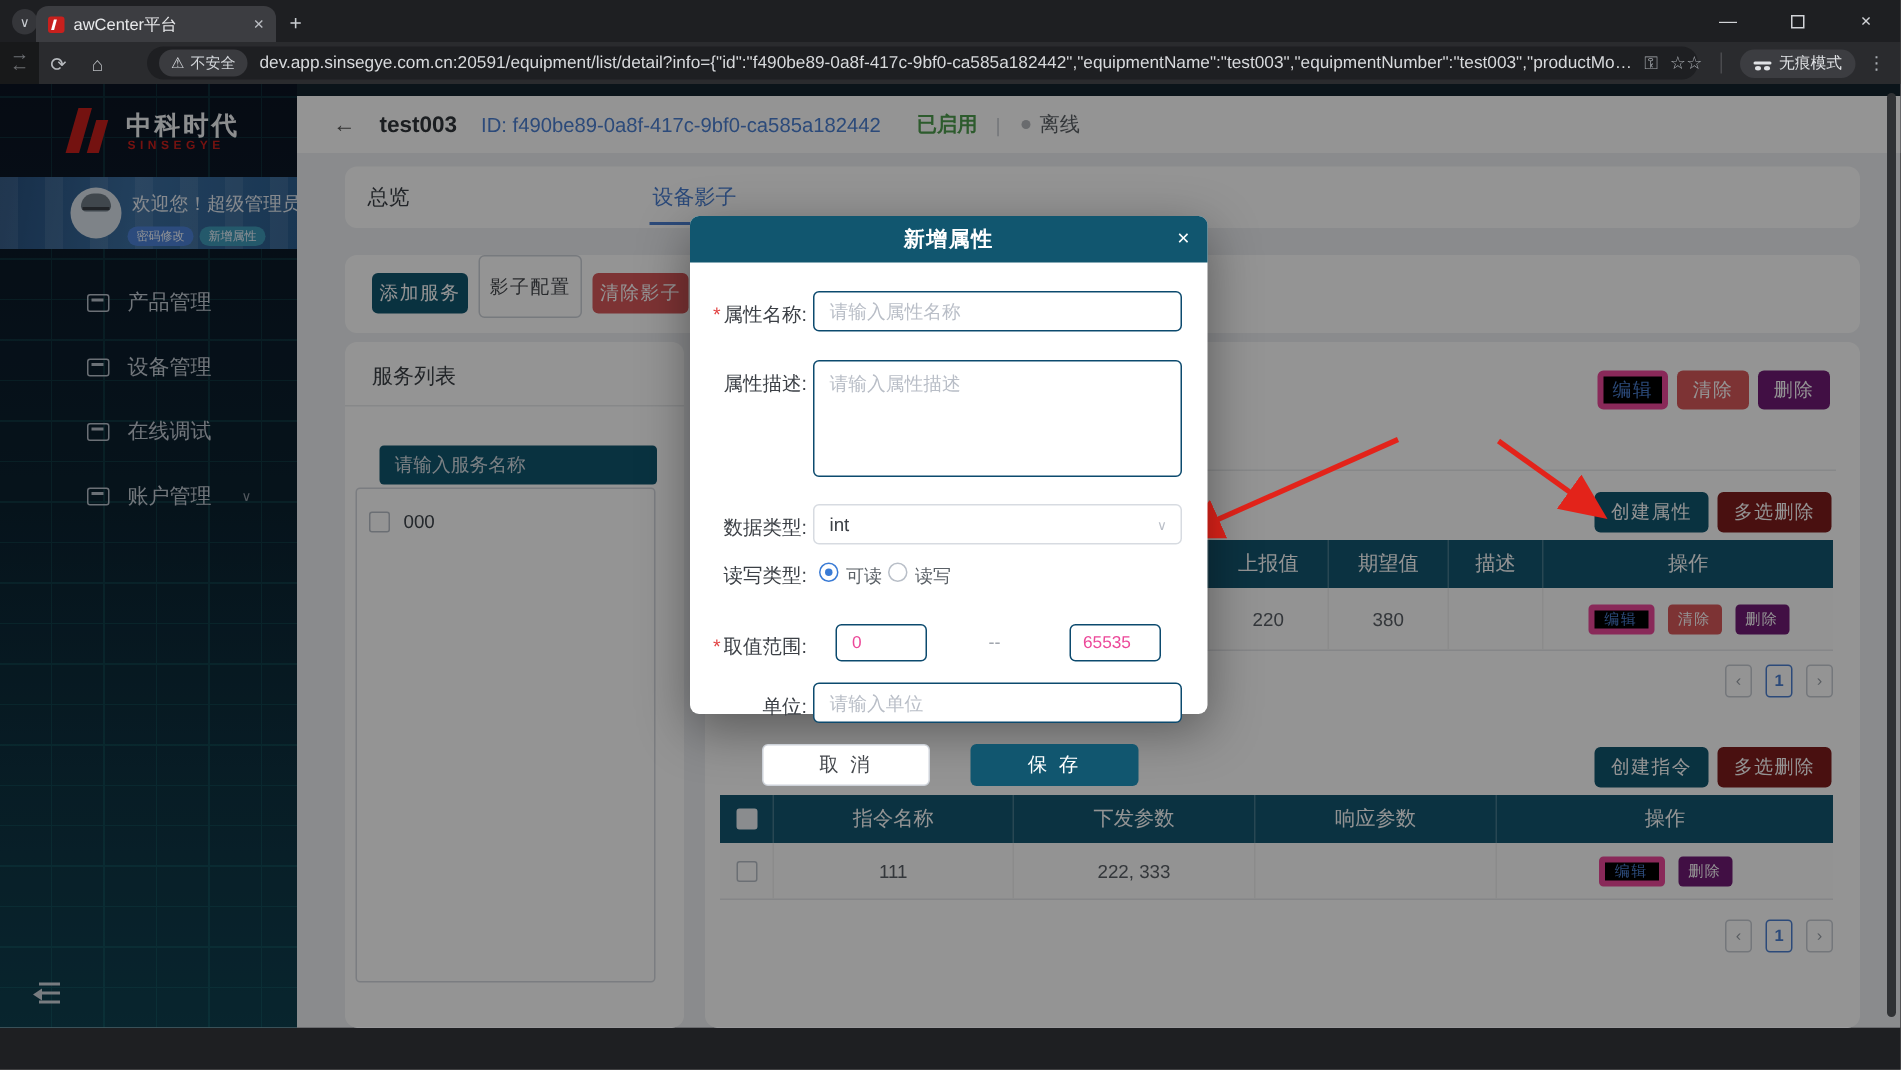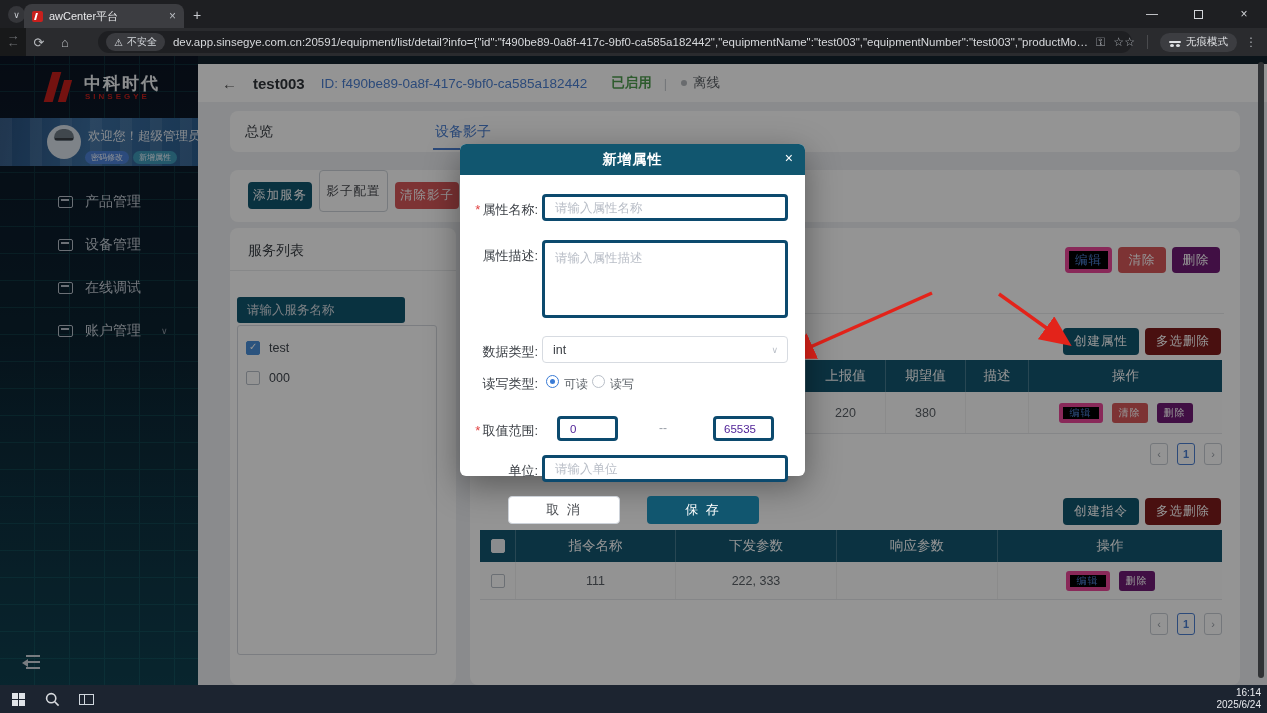--- a/index.html
+++ b/index.html
@@ -94,21 +94,21 @@
   .btn-outline{background:#000000;border:4px solid #ec4899;color:#4c80d2}
   .btn-plain{background:#fff;border:1px solid #cdd2d9;color:#46494e}
 
   .tb-btn1{position:absolute;left:18px;top:12px;width:64px;height:27px}
   .tb-btn2{position:absolute;left:89px;top:0;width:69px;height:42px}
   .tb-btn3{position:absolute;left:165px;top:12px;width:64px;height:27px}
 
   .services-card{left:32px;top:172px;width:226px;height:457px}
   .svc-title{position:absolute;left:18px;top:14px;font-size:14px;color:#3b4046}
   .svc-div{position:absolute;left:0;top:42px;width:100%;height:1px;background:#e8eaed}
-  .svc-search{position:absolute;left:7px;top:69px;width:168px;height:26px;background:#11566f;border:none;border-radius:3px;color:#e6ecf1;font-size:12.5px;padding:0 10px;font-family:"Liberation Sans",sans-serif}
+  .svc-search{position:absolute;left:23px;top:69px;width:185px;height:26px;background:#11566f;border:none;border-radius:3px;color:#e6ecf1;font-size:12.5px;padding:0 10px;font-family:"Liberation Sans",sans-serif}
   .svc-search::placeholder{color:#d5dde3}
   .svc-list{position:absolute;left:7px;top:97px;width:200px;height:330px;border:1px solid #d4d8de;border-radius:3px;background:#fff;padding:10px 8px}
   .svc-item{display:flex;align-items:center;gap:9px;height:24px;margin-bottom:6px}
   .cb{width:14px;height:14px;border:1px solid #b9bfc8;border-radius:2px;background:#fff;position:relative;flex:none}
   .cb.checked{background:#4a90d9;border-color:#4a90d9}
   .cb.checked::after{content:"✓";position:absolute;left:2px;top:-1px;font-size:10px;color:#fff}
   .cb.hdr{background:#eef1f5;border-color:#eef1f5}
   .svc-item .lab{font-size:12.5px;color:#3f454c}
 
   .detail-card{left:272px;top:172px;width:770px;height:457px}
@@ -143,21 +143,21 @@
   .scrollbar{position:absolute;left:1060px;top:6px;width:6px;height:616px;background:#54575c;border-radius:3px}
 
   
   .arrows{position:absolute;inset:0;z-index:6;pointer-events:none}
   .modal{position:absolute;left:460px;top:88px;width:345px;height:332px;background:#fff;border-radius:6px;box-shadow:0 10px 34px rgba(0,0,0,.4);z-index:7}
   .m-head{position:absolute;left:0;top:0;width:100%;height:31px;background:#11566f;border-radius:6px 6px 0 0;display:flex;align-items:center;justify-content:center}
   .m-title{font-size:14px;font-weight:bold;color:#fff;letter-spacing:1px}
   .m-close{position:absolute;right:12px;top:6px;color:#fff;font-size:14px}
   .lbl{position:absolute;width:78px;text-align:right;font-size:13px;color:#3c4046}
   .req{color:#e24343;margin-right:2px}
-  .m-input{position:absolute;border:3px solid #0c4a6e;border-radius:4px;font-size:12.5px;color:#4c1d95;padding:0 10px;font-family:"Liberation Sans",sans-serif;background:#fff}
+  .m-input{position:absolute;border:1px solid #0c4a6e;border-radius:4px;font-size:12.5px;color:#ec4899;padding:0 10px;font-family:"Liberation Sans",sans-serif;background:#fff}
   .m-input::placeholder,textarea.m-input::placeholder{color:#b9bec7}
   textarea.m-input{padding:7px 10px;resize:none}
   .m-select{position:absolute;left:82px;top:192px;width:246px;height:27px;border:1px solid #d7dbe1;border-radius:4px;display:flex;align-items:center;padding:0 10px;font-size:12.5px;color:#3c4046}
   .m-select .chev{position:absolute;right:9px;font-size:9px;color:#b9bec7}
   .radio{position:absolute;width:13px;height:13px;border:1px solid #b9bfc8;border-radius:50%;background:#fff}
   .radio.sel{border-color:#3a7bd5}
   .radio.sel::after{content:"";position:absolute;inset:3px;background:#3a7bd5;border-radius:50%}
   .rlab{position:absolute;font-size:12px;color:#5a6066}
   .dashes{position:absolute;left:190px;top:277px;width:26px;text-align:center;font-size:12px;color:#9aa0a8}
   .m-cancel{position:absolute;left:48px;top:352px;width:112px;height:28px;font-size:13px;letter-spacing:2px}
@@ -283,24 +283,20 @@
         <span class="btn btn-teal tb-btn1">添加服务</span>
         <span class="btn btn-plain tb-btn2">影子配置</span>
         <span class="btn btn-red tb-btn3">清除影子</span>
       </div>
 
       <div class="card services-card">
         <span class="svc-title">服务列表</span>
         <div class="svc-div"></div>
         <input class="svc-search" placeholder="请输入服务名称" style="">
         <div class="svc-list">
-          <div class="svc-item">
-            <span class="cb checked"></span>
-            <span class="lab">test</span>
-          </div>
           <div class="svc-item">
             <span class="cb"></span>
             <span class="lab">000</span>
           </div>
         </div>
       </div>
 
       <div class="card detail-card">
         <span class="btn btn-outline act-edit">编辑</span>
         <span class="btn btn-red act-clear">清除</span>
@@ -418,38 +414,14 @@
       <input class="m-input" style="left: 253px; top: 272px; width: 61px; height: 25px; font-size: 11.5px; padding: 0px 8px;" value="65535">
 
       <div class="lbl" style="top:318px;left:0"><span>单位:</span></div>
       <input class="m-input" style="left: 82px; top: 311px; width: 246px; height: 27px;" placeholder="请输入单位">
 
       <span class="btn btn-plain m-cancel">取 消</span>
       <span class="btn btn-teal m-save">保 存</span>
     </div>
   </div>
 
-  <div class="taskbar">
-    <span class="tb-ic" style="margin-left:4px">
-        <span class="win-logo">
-          <i></i>
-          <i></i>
-          <i></i>
-          <i></i>
-        </span>
-      </span>
-    <span class="tb-ic" style="margin-left:6px">
-      <svg width="15" height="15" viewBox="0 0 15 15">
-          <circle cx="6.2" cy="6.2" r="4.6" fill="none" stroke="#d7dade" stroke-width="1.6"></circle>
-          <line x1="9.8" y1="9.8" x2="13.6" y2="13.6" stroke="#d7dade" stroke-width="1.6"></line>
-        </svg>
-    </span>
-    <span class="tb-ic" style="margin-left:6px">
-        <span class="tv"></span>
-      </span>
-
-    <span class="clock">
-      <div>16:14</div>
-      <div>2025/6/24</div>
-    </span>
-  </div>
 
 </div>
 
 </body></html>

